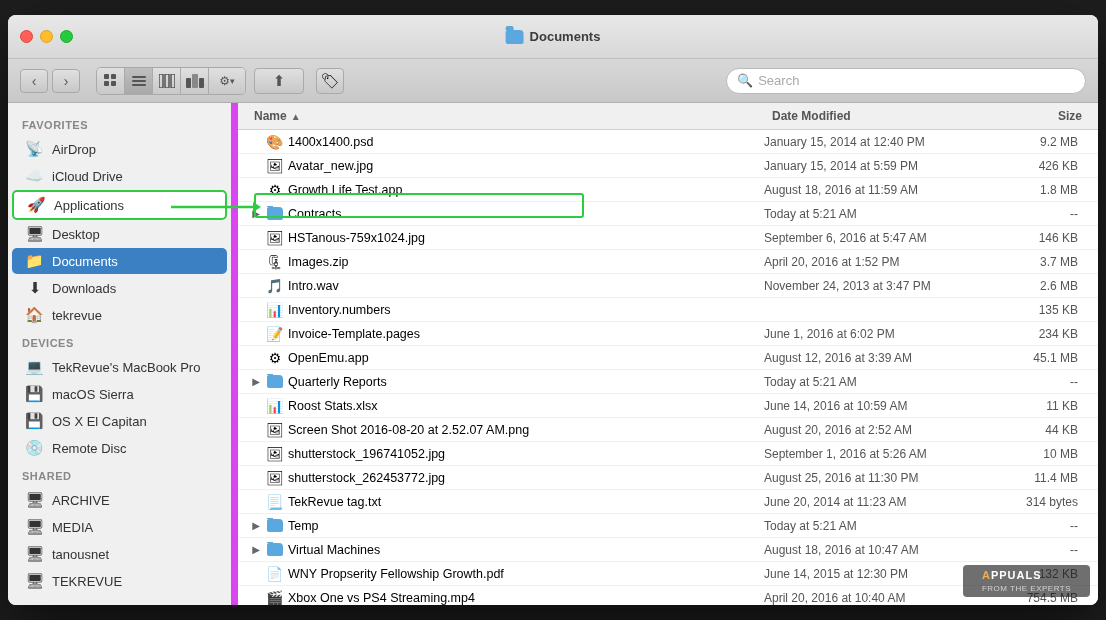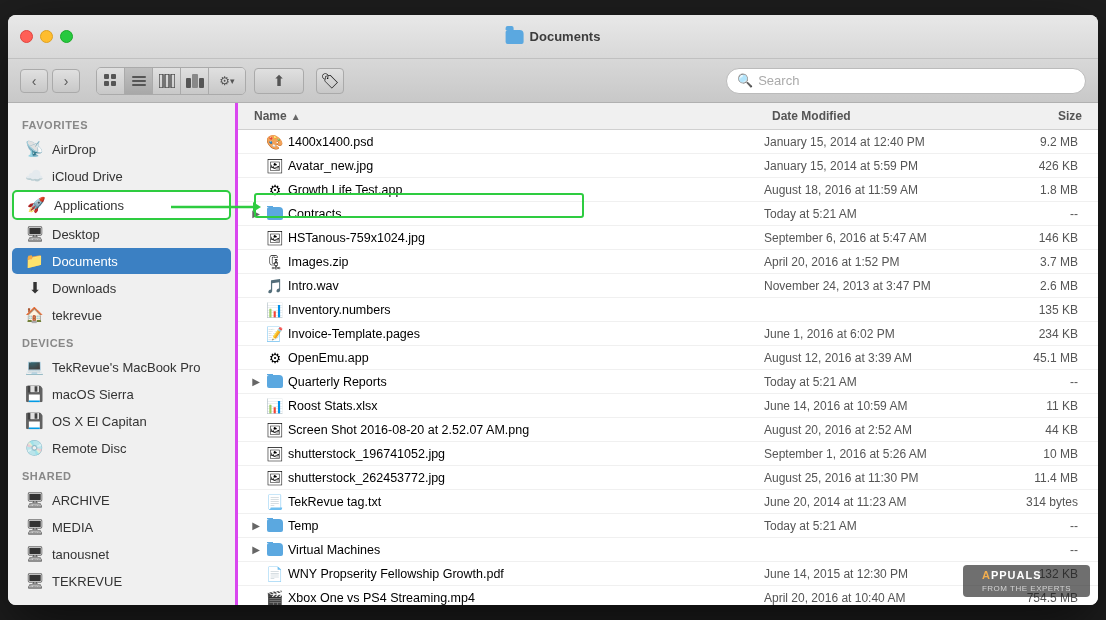--- a/index.html
+++ b/index.html
@@ -168,21 +168,21 @@
     
     .main {
       display: flex;
       flex: 1;
       overflow: hidden;
     }
     
     .sidebar {
       width: 230px;
       background: #f0f0f0;
-      border-right: 3px solid #d946ef;
+      border-right: 7px solid #d946ef;
       overflow-y: auto;
       flex-shrink: 0;
       padding-top: 8px;
     }
     .sidebar-section-label {
       font-size: 11px;
       font-weight: 700;
       color: #888;
       text-transform: uppercase;
       padding: 8px 14px 4px 14px;
@@ -639,20 +639,21 @@
               <div class="file-cell-size">--</div>
             </div>
             <div class="file-row">
               <div class="file-cell-name">
                 <span class="disclosure-triangle" style="color: rgb(102, 102, 102);">▶</span>
                 <span class="fi">
                   <div class="fi-folder"></div>
                 </span>
                 <span>Virtual Machines</span>
               </div>
+              <div class="file-cell-date">August 18, 2016 at 10:47 AM</div>
               <div class="file-cell-size">--</div>
             </div>
             <div class="file-row">
               <div class="file-cell-name">
                 <span class="disclosure-triangle"></span>
                 <span class="fi" style="font-size: 14px;">📄</span>
                 <span>WNY Propserity Fellowship Growth.pdf</span>
               </div>
               <div class="file-cell-date">June 14, 2015 at 12:30 PM</div>
               <div class="file-cell-size">132 KB</div>

